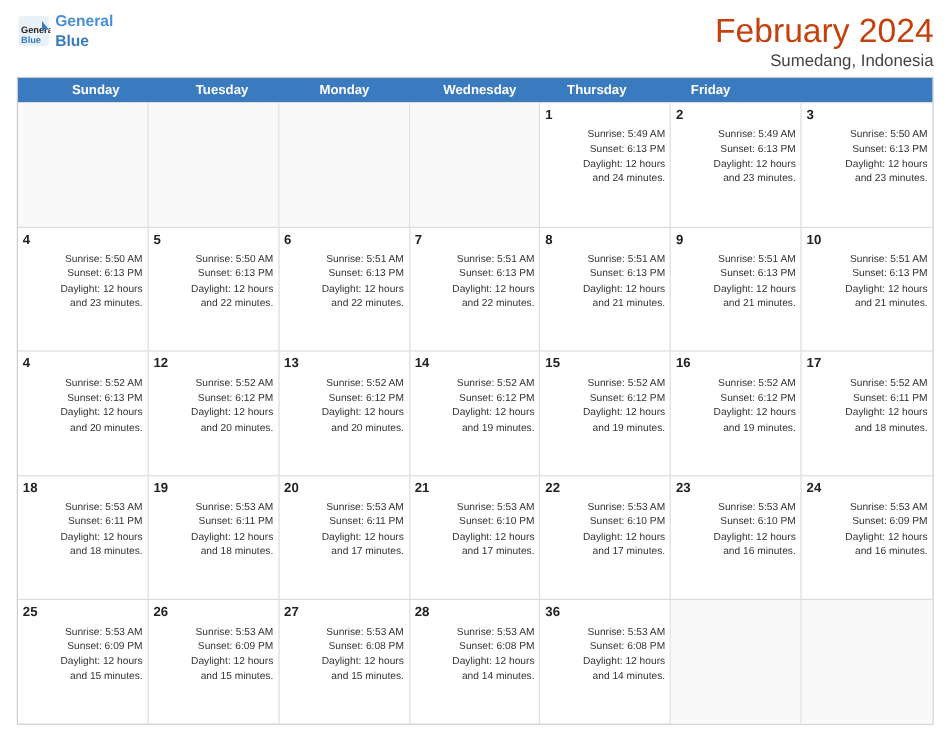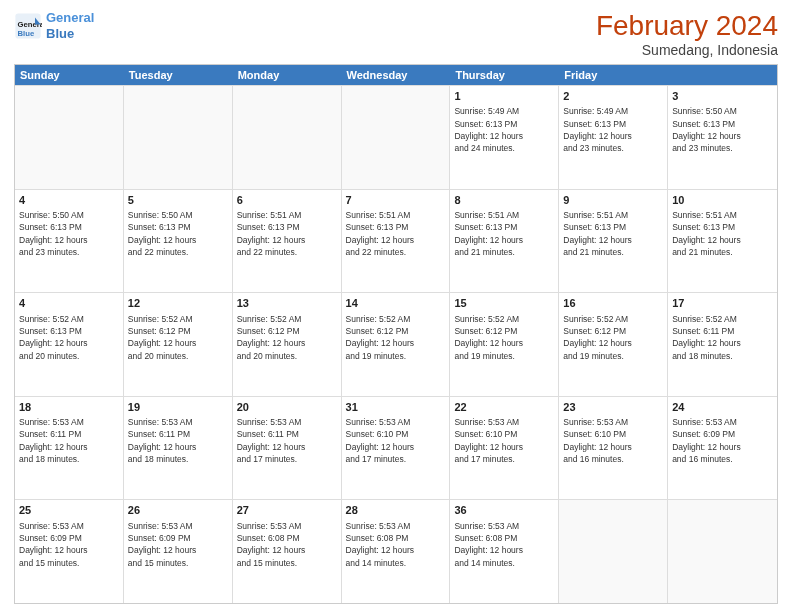--- a/index.html
+++ b/index.html
@@ -55,20 +55,21 @@
     .calendar {
       flex: 1;
       display: flex;
       flex-direction: column;
       border: 1px solid #ccc;
     }
     .cal-header {
       display: grid;
       grid-template-columns: repeat(7, 1fr);
       background: #3a7abf;
+      padding-left: 40px;
     }
     .cal-header-cell {
       color: #fff;
       font-size: 11px;
       font-weight: bold;
       padding: 4px 5px;
       text-align: left;
     }
     .cal-body {
       flex: 1;
@@ -99,20 +100,21 @@
       font-size: 11px;
       font-weight: bold;
       color: #222;
       display: block;
       margin-bottom: 1px;
     }
     .cell-info {
       font-size: 8.5px;
       color: #333;
       line-height: 1.45;
+      text-align: right;
     }
   </style>
 </head>
 <body>
 
 <div class="page">
   <div class="header">
     <div class="logo">
       <svg class="logo-icon" viewBox="0 0 40 40">
         <rect x="2" y="2" width="36" height="36" rx="4" fill="#e8f0f8"></rect>
@@ -286,21 +288,21 @@
 and 18 minutes.</div>
           </div>
           <div class="cal-cell">
             <span class="cell-day">20</span>
             <div class="cell-info" style="white-space: pre-line;">Sunrise: 5:53 AM
 Sunset: 6:11 PM
 Daylight: 12 hours
 and 17 minutes.</div>
           </div>
           <div class="cal-cell">
-            <span class="cell-day">31</span>
+            <span class="cell-day">21</span>
             <div class="cell-info" style="white-space: pre-line;">Sunrise: 5:53 AM
 Sunset: 6:10 PM
 Daylight: 12 hours
 and 17 minutes.</div>
           </div>
           <div class="cal-cell">
             <span class="cell-day">22</span>
             <div class="cell-info" style="white-space: pre-line;">Sunrise: 5:53 AM
 Sunset: 6:10 PM
 Daylight: 12 hours

